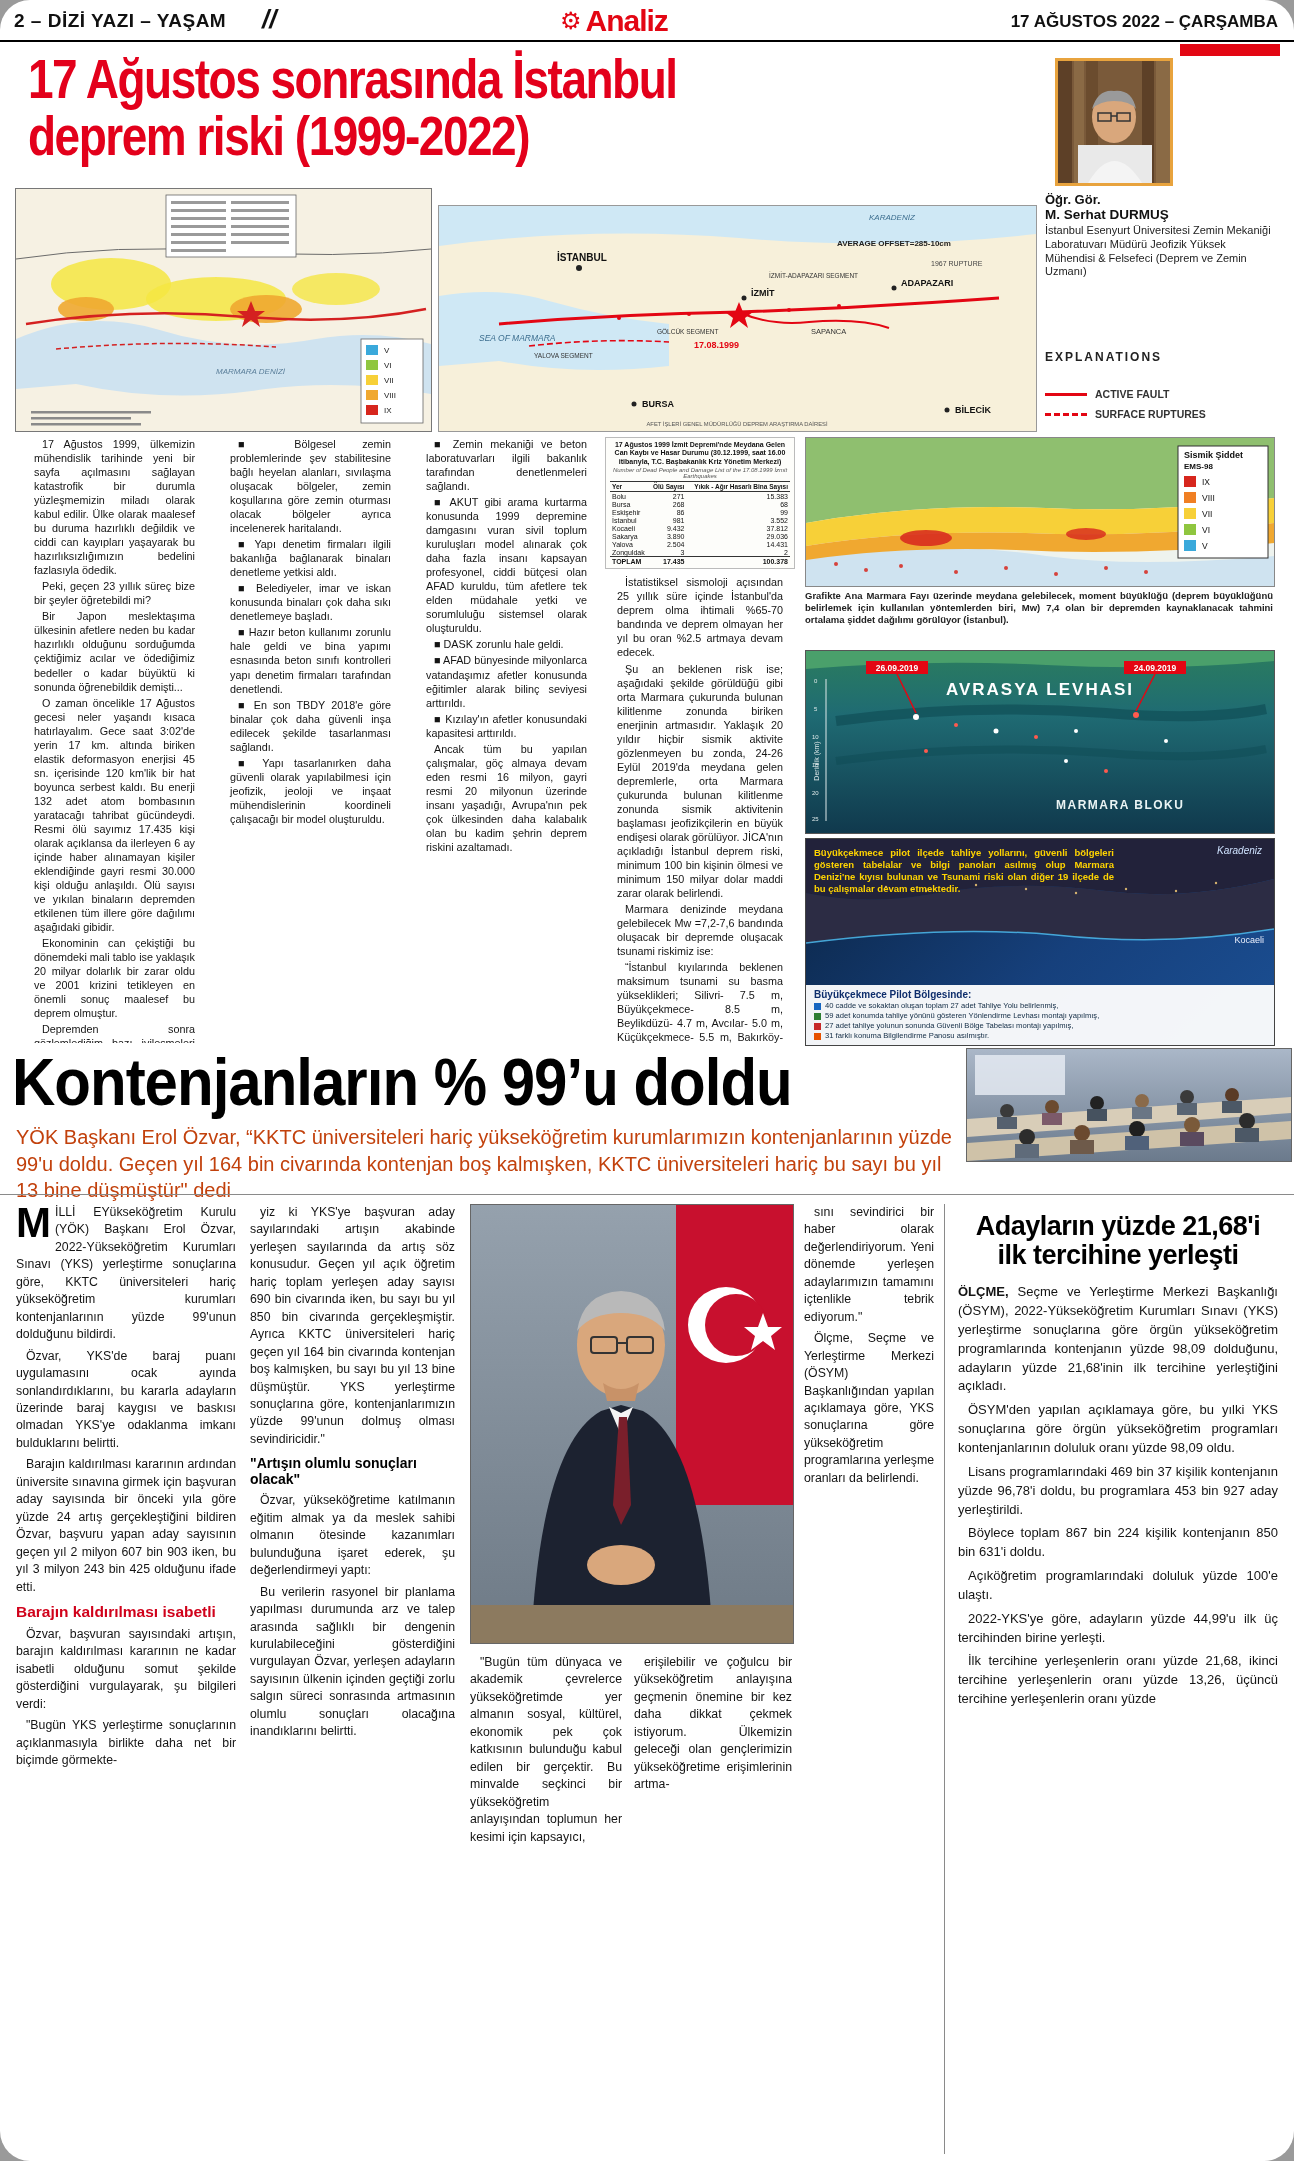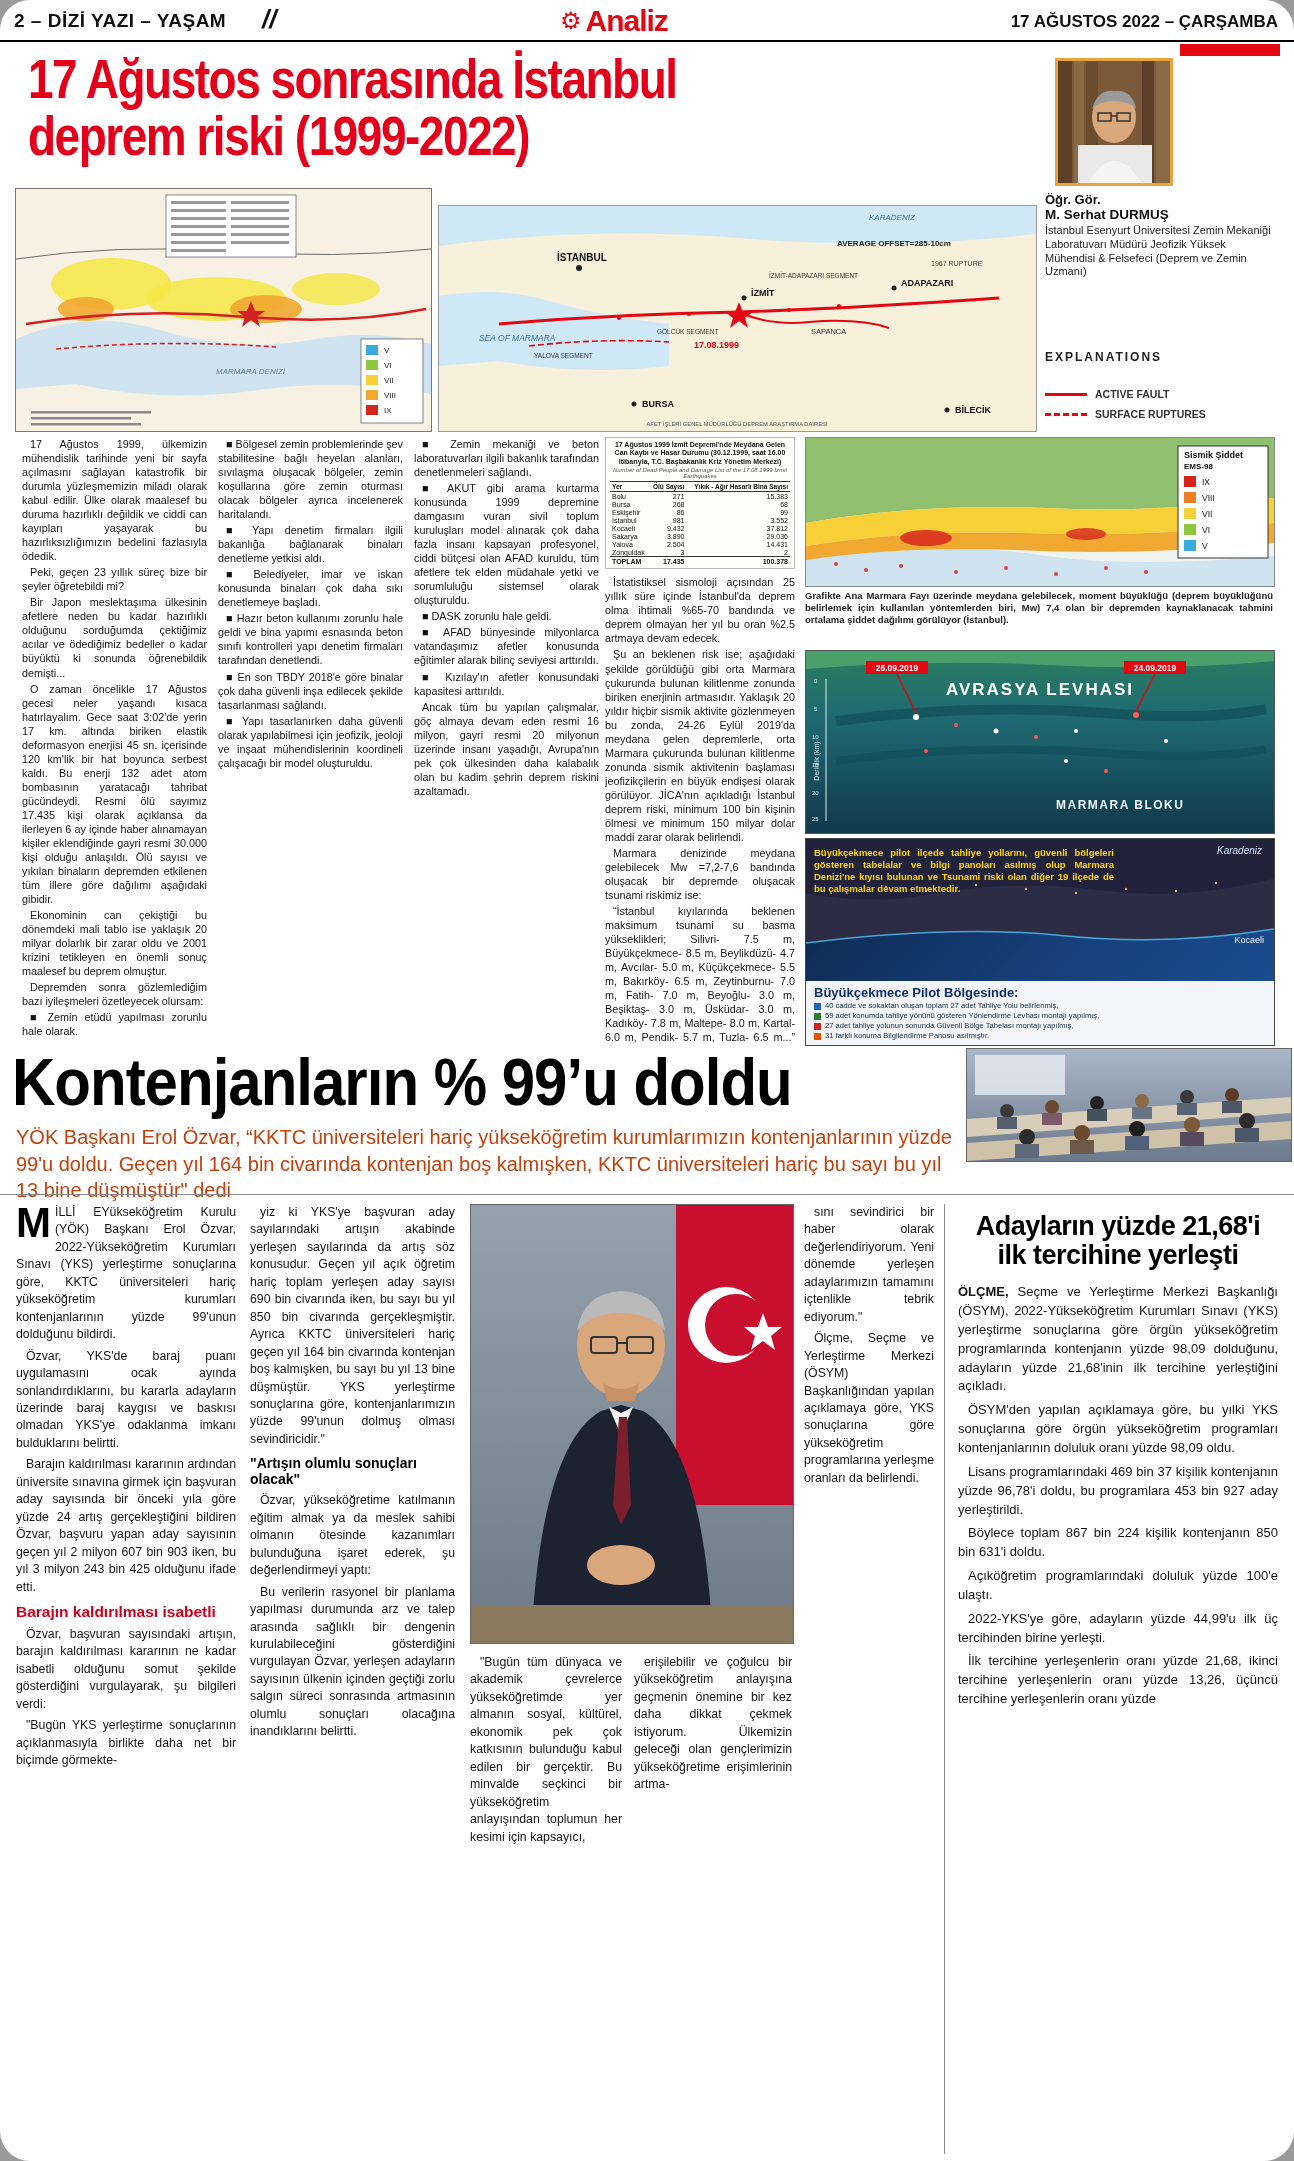--- a/index.html
+++ b/index.html
@@ -29,21 +29,21 @@
 
   .map-left{left:15px;top:188px;width:415px;height:242px;border:1px solid #777;}
   .map-right{left:438px;top:205px;width:597px;height:225px;border:1px solid #999;}
   .expl-box{left:1045px;top:350px;width:225px;height:80px;background:#fff;}
   .expl-title{font-size:12px;font-weight:bold;letter-spacing:2px;color:#222;margin-bottom:24px;}
   .expl-row{display:flex;align-items:center;gap:8px;font-size:10.5px;font-weight:bold;color:#333;margin-bottom:8px;}
   .expl-line{width:42px;height:0;border-top:3px solid #e30613;}
   .expl-dashed{border-top:3px dashed #e30613;}
 
   .qcol{position:absolute;top:437px;height:606px;overflow:hidden;}
-  .qcol .para{font-size:10.8px;line-height:1.3;text-align:justify;margin:0 0 2px;text-indent:8px;color:#141414;}
+  .qcol .para{font-size:10.8px;line-height:1.3;text-align:justify;margin:0 12px 2px;text-indent:8px;color:#141414;}
 
   
   .ctable-wrap{margin-bottom:6px;border:1px solid #bbb;padding:3px 4px;background:#fdfdfa;}
   .ctable-title{font-size:7px;font-weight:bold;line-height:1.2;text-align:center;}
   .ctable-sub{font-size:6px;font-style:italic;color:#555;text-align:center;margin:1px 0 2px;}
   table.ctable{width:100%;border-collapse:collapse;font-size:7px;}
   table.ctable th{border-top:1px solid #333;border-bottom:1px solid #333;padding:1px 2px;text-align:right;font-size:6.5px;line-height:1.1;}
   table.ctable th:first-child{text-align:left;}
   table.ctable td{padding:0.5px 2px;text-align:right;}
   table.ctable td:first-child{text-align:left;}
@@ -51,21 +51,21 @@
 
   .img-col{left:805px;width:468px;}
   .sismik{top:437px;height:148px;border:1px solid #888;}
   .sismik-caption{top:590px;height:56px;font-size:9.5px;line-height:1.25;text-align:justify;font-weight:bold;color:#222;}
   .avrasya{top:650px;height:182px;border:1px solid #555;}
   .tsunami{top:838px;height:206px;border:1px solid #444;background:linear-gradient(135deg,#0b2545 0%,#16407c 55%,#1b4f93 100%);overflow:hidden;}
   .ts-caption{position:absolute;left:8px;top:8px;width:300px;font-size:9.5px;font-weight:bold;color:#ffd400;line-height:1.25;text-align:justify;}
   .ts-sea{position:absolute;right:12px;top:6px;color:#cfe3ff;font-style:italic;font-size:10px;}
   .ts-city{position:absolute;right:10px;top:96px;color:#e8eefc;font-size:9px;}
   .ts-legend{position:absolute;left:0;bottom:0;width:100%;background:rgba(255,255,255,.95);padding:4px 8px 4px;box-sizing:border-box;}
-  .ts-legend-title{font-size:13px;font-weight:bold;color:#0d2d6b;margin-bottom:1px;}
+  .ts-legend-title{font-size:10px;font-weight:bold;color:#0d2d6b;margin-bottom:1px;}
   .ts-item{font-size:7.6px;color:#102a43;margin:0 0 1px;padding-left:11px;position:relative;text-align:left;line-height:1.2;}
   .ts-item::before{content:"";position:absolute;left:0;top:2px;width:7px;height:7px;background:#999;}
   .ts-item:nth-of-type(1)::before{background:#1565c0;}
   .ts-item:nth-of-type(2)::before{background:#2e7d32;}
   .ts-item:nth-of-type(3)::before{background:#c62828;}
   .ts-item:nth-of-type(4)::before{background:#e65100;}
 
   
   .k-headline{left:12px;top:1050px;width:950px;color:#000;font-weight:bold;font-size:60px;
               letter-spacing:-1px;line-height:1;transform:scale(1.0,1.1);transform-origin:top left;}

